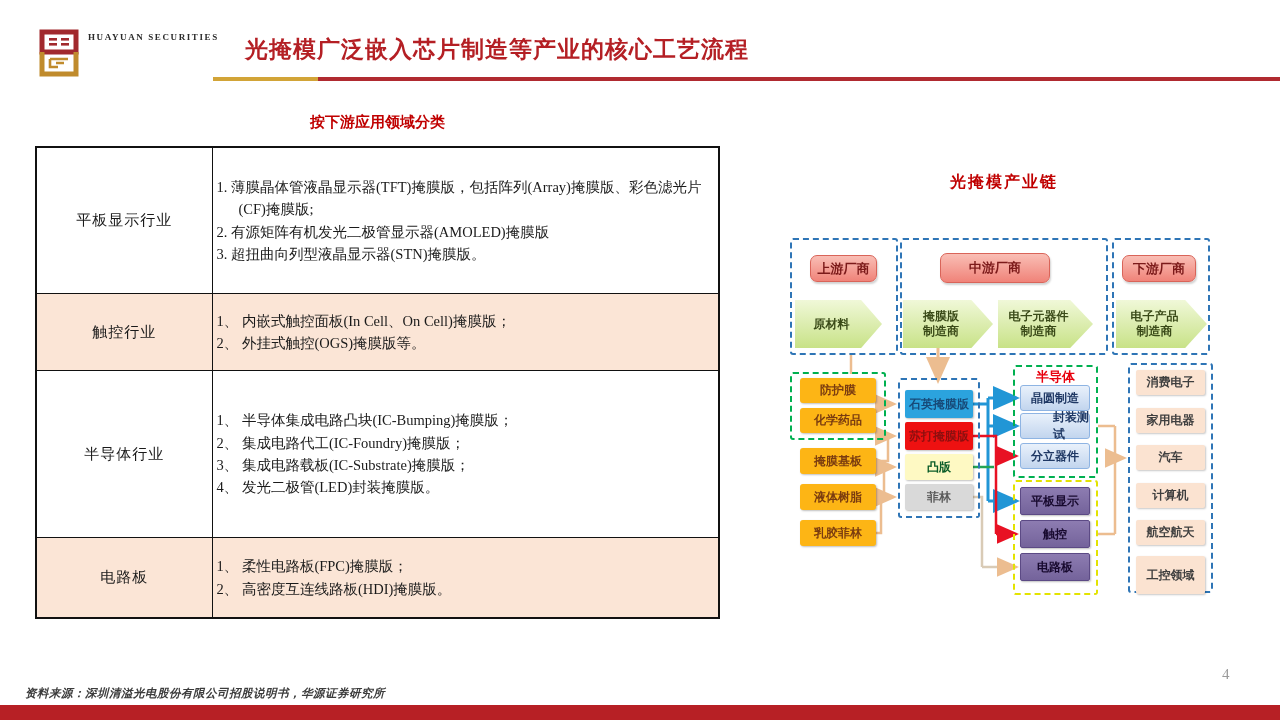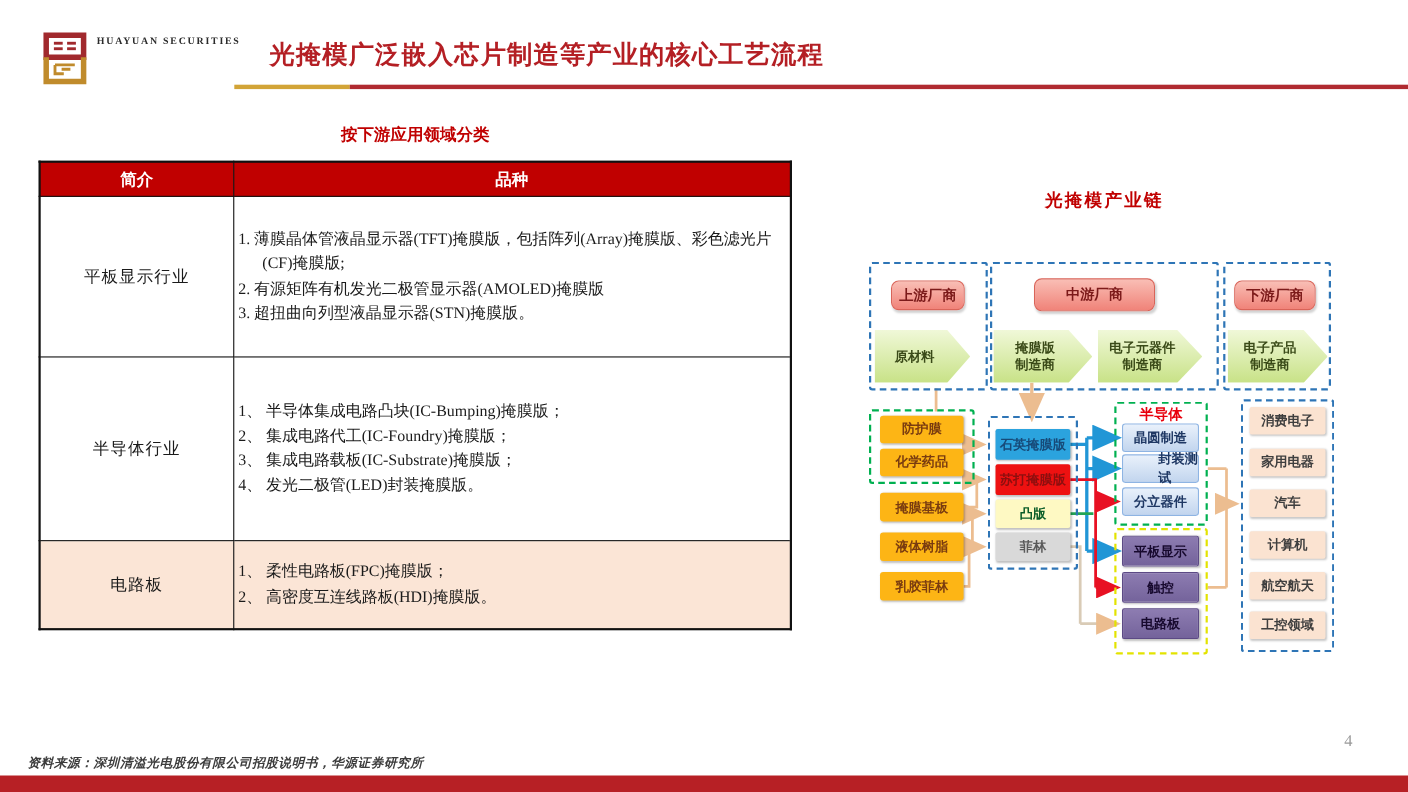--- a/index.html
+++ b/index.html
@@ -117,30 +117,33 @@
 <div class="title-rule-red"></div>
 
 <div class="tbl-caption">按下游应用领域分类</div>
 
 <table class="spec">
   <colgroup>
       <col class="c1">
       <col>
     </colgroup>
   <tbody>
-      <tr>
-    <th>简介</th>
-    <th>品种</th>
-  </tr>
   <tr class="h139">
     <td class="cat">平板显示行业</td>
     <td class="items">
       <div class="item-line">1.  薄膜晶体管液晶显示器(TFT)掩膜版，包括阵列(Array)掩膜版、彩色滤光片(CF)掩膜版;</div>
       <div class="item-line">2.  有源矩阵有机发光二极管显示器(AMOLED)掩膜版</div>
       <div class="item-line">3.  超扭曲向列型液晶显示器(STN)掩膜版。</div>
+    </td>
+  </tr>
+  <tr class="peach h70">
+    <td class="cat">触控行业</td>
+    <td class="items">
+      <div class="item-line">1、 内嵌式触控面板(In Cell、On Cell)掩膜版；</div>
+      <div class="item-line">2、 外挂式触控(OGS)掩膜版等。</div>
     </td>
   </tr>
   <tr class="h160">
     <td class="cat">半导体行业</td>
     <td class="items">
       <div class="item-line">1、 半导体集成电路凸块(IC-Bumping)掩膜版；</div>
       <div class="item-line">2、 集成电路代工(IC-Foundry)掩膜版；</div>
       <div class="item-line">3、 集成电路载板(IC-Substrate)掩膜版；</div>
       <div class="item-line">4、 发光二极管(LED)封装掩膜版。</div>
     </td>
@@ -241,18 +244,18 @@
   <div class="abs purple" style="left:242px;top:255px;width:70px;height:28px;">平板显示</div>
   <div class="abs purple" style="left:242px;top:288px;width:70px;height:28px;">触控</div>
   <div class="abs purple" style="left:242px;top:321px;width:70px;height:28px;">电路板</div>
 
   <div class="abs dash-blue" style="left:350px;top:131px;width:85px;height:230px;"></div>
   <div class="abs peachbox" style="left:358px;top:138px;width:69px;height:25px;">消费电子</div>
   <div class="abs peachbox" style="left:358px;top:176px;width:69px;height:25px;">家用电器</div>
   <div class="abs peachbox" style="left:358px;top:213px;width:69px;height:25px;">汽车</div>
   <div class="abs peachbox" style="left:358px;top:251px;width:69px;height:25px;">计算机</div>
   <div class="abs peachbox" style="left:358px;top:288px;width:69px;height:25px;">航空航天</div>
-  <div class="abs peachbox" style="left:358px;top:324px;width:69px;height:25px;">工控领域</div>
+  <div class="abs peachbox" style="left:358px;top:324px;width:69px;height:38px;">工控领域</div>
 </div>
 
 <div class="source">资料来源：深圳清溢光电股份有限公司招股说明书，华源证券研究所</div>
 <div class="pageno">4</div>
 <div class="bottom-bar"></div>
 
 </body></html>

